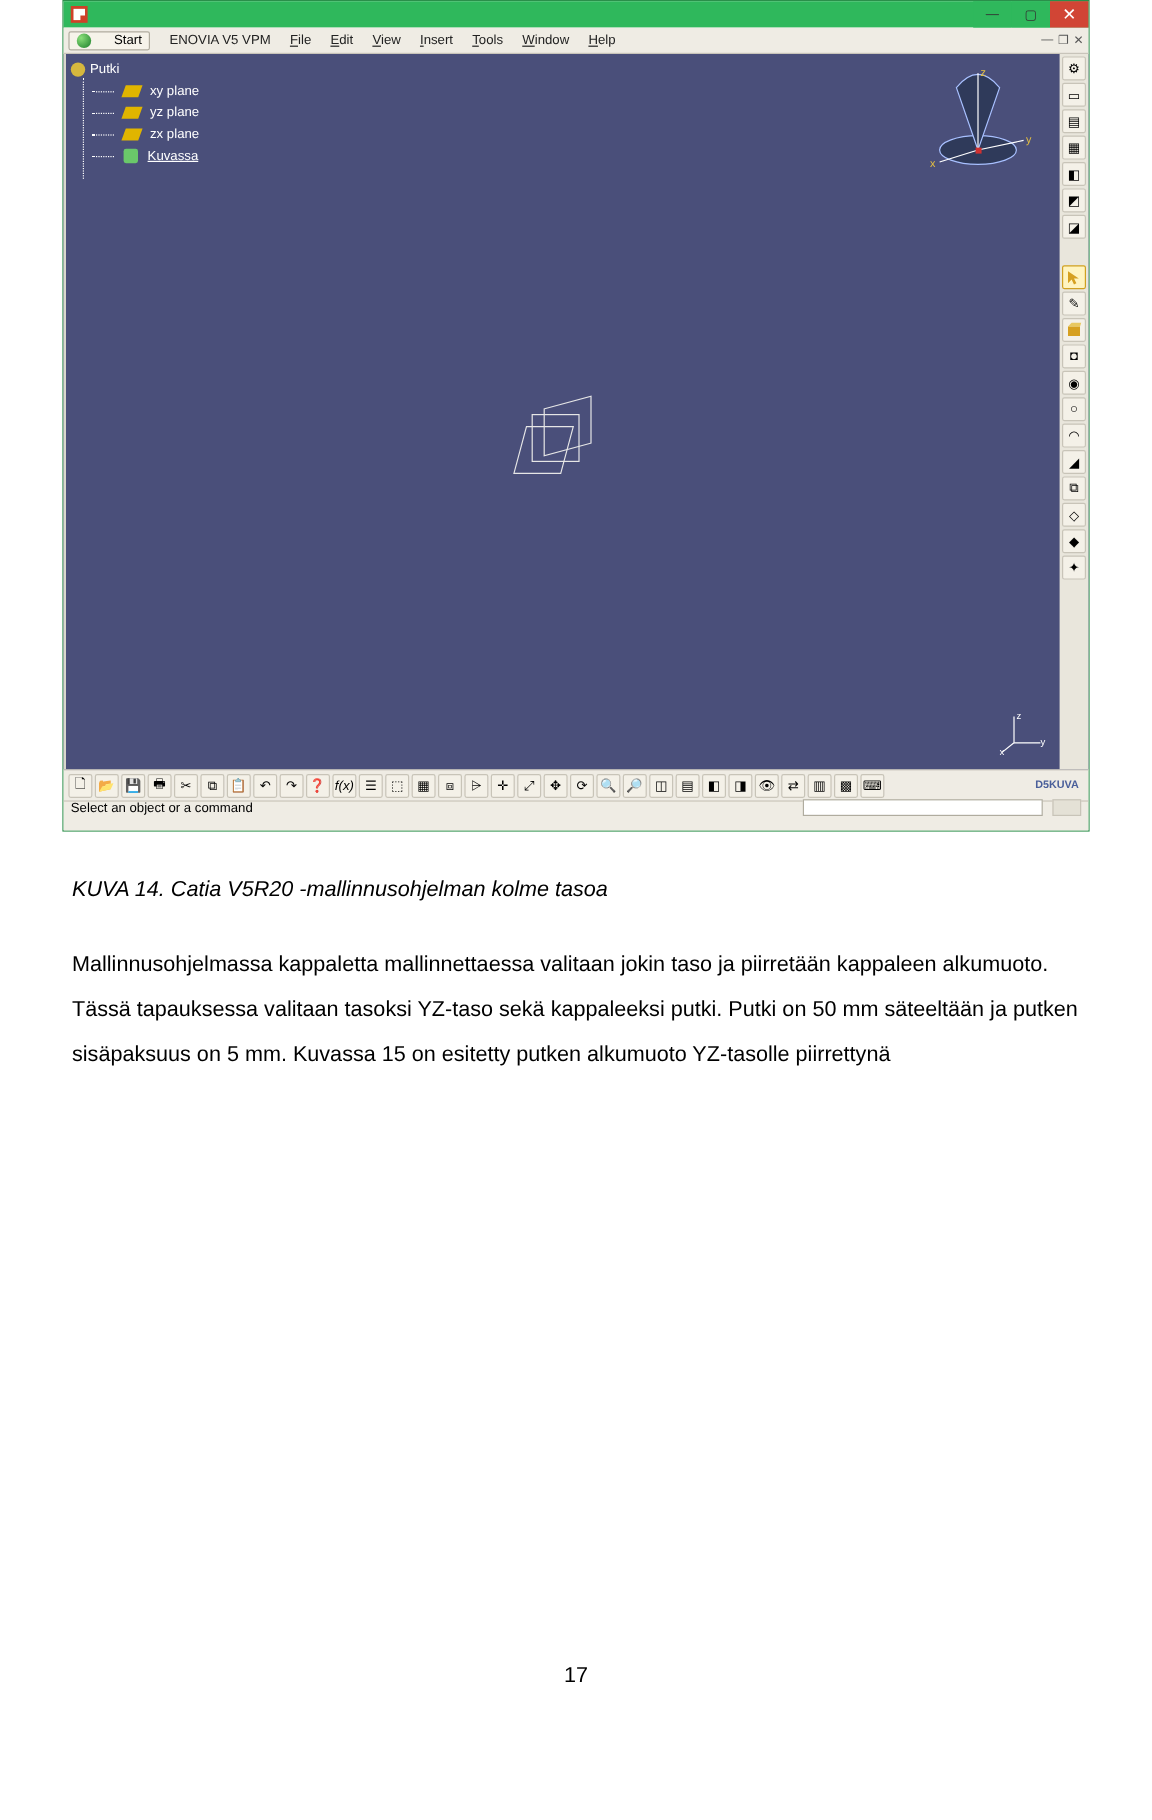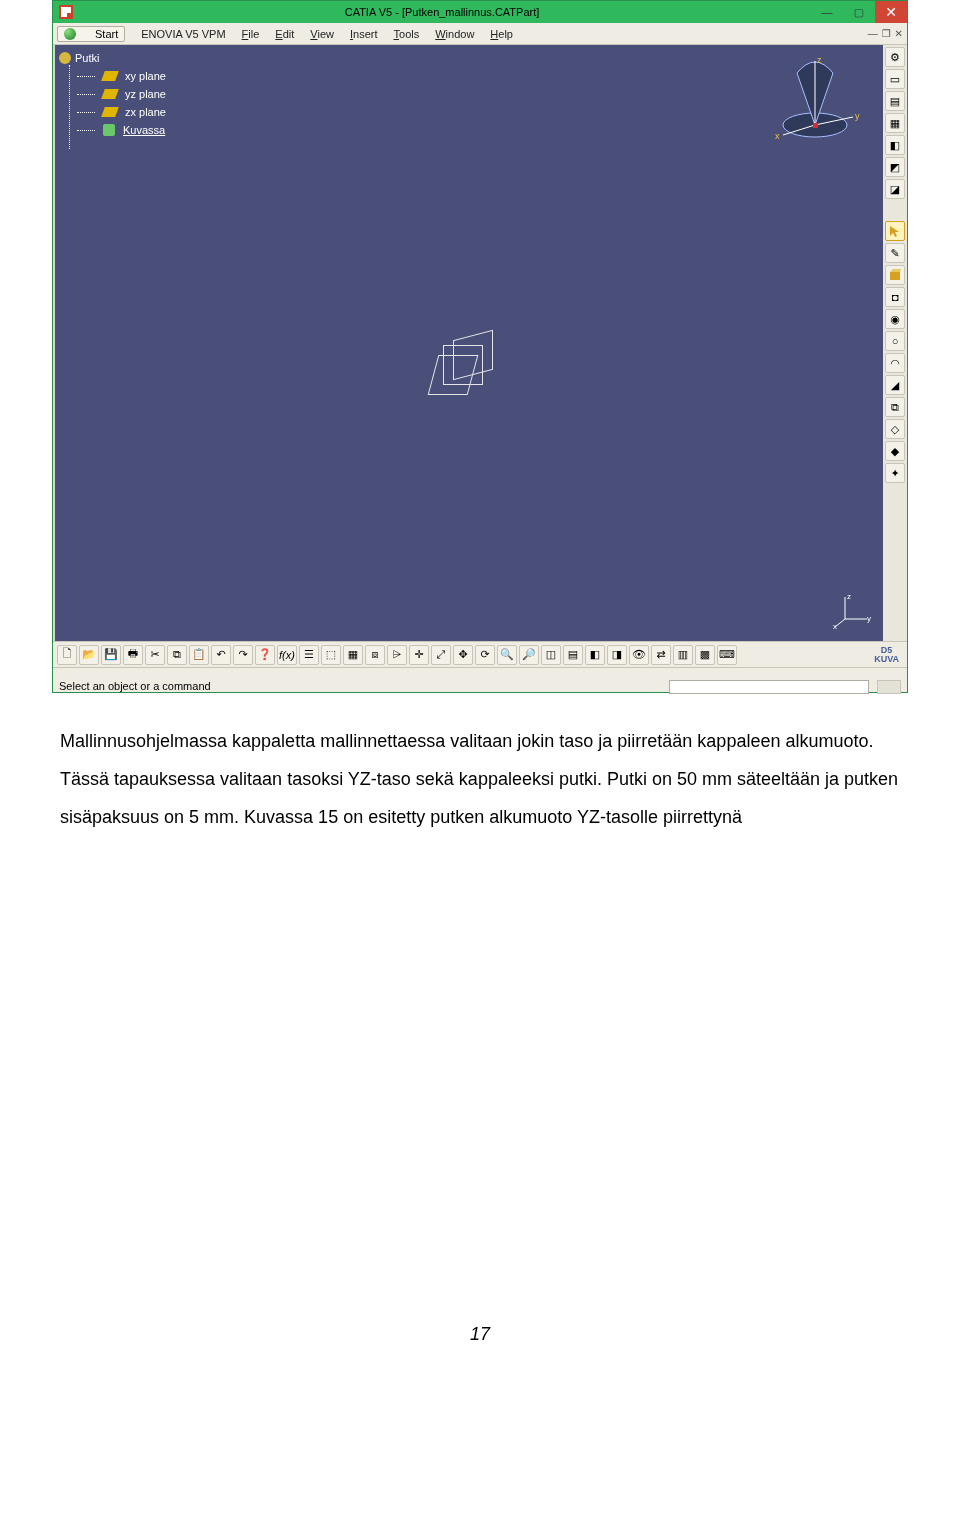--- a/index.html
+++ b/index.html
@@ -168,30 +168,30 @@
     height:26px;
     background:#efece4;
     border-top:1px solid #c8c4b8;
     display:flex; align-items:center;
     padding:0 4px;
     gap:2px;
   }
   .bottom-toolbar .spacer { flex:1; }
   .catia-logo {
     font-size:9px; font-weight:bold; color:#4a5f9a;
-    display:flex; flex-direction:column; align-items:center;
+    display:flex; align-items:center;
     line-height:0.9;
     padding:0 4px;
   }
 
   .statusbar {
     height:14px;
     background:#efece4;
     border-top:1px solid #c8c4b8;
-    display:flex; align-items:flex-start;
+    display:flex; align-items:flex-end;
     font-size:11px;
     padding:12px 6px;
     gap:8px;
   }
   .statusbar .cmd-input {
     margin-left:auto;
     width:200px; height:14px;
     background:#fff; border:1px solid #b0ac9f;
   }
   .statusbar .grip {
@@ -209,31 +209,29 @@
   }
   .caption {
     font-style: italic;
     font-size: 18px;
     margin-bottom: 24px;
   }
   .pagenum {
     text-align:center;
     font-size:18px;
     margin-top: 480px;
-    font-style: italic;
   }
 </style>
 </head>
 <body>
 
 <div class="catia-window">
 
   <div class="titlebar">
     <span class="title-icon"></span>
-    <span class="title-center">CATIA V5 - [Putken_mallinnus.CATPart]</span>
     <div class="winbtns">
       <div class="winbtn min">—</div>
       <div class="winbtn max">▢</div>
       <div class="winbtn close">✕</div>
     </div>
   </div>
 
   <div class="menubar">
     <div class="start-btn">
       <span class="blob"></span>
@@ -391,15 +389,16 @@
   </div>
 
   <div class="statusbar">
     <span>Select an object or a command</span>
     <div class="cmd-input"></div>
     <div class="grip"></div>
   </div>
 </div>
 
 <div class="doc">
+  <p class="caption">KUVA 14. Catia V5R20 -mallinnusohjelman kolme tasoa</p>
   <p>Mallinnusohjelmassa kappaletta mallinnettaessa valitaan jokin taso ja piirretään kappaleen alkumuoto. Tässä tapauksessa valitaan tasoksi YZ-taso sekä kappaleeksi putki. Putki on 50 mm säteeltään ja putken sisäpaksuus on 5 mm. Kuvassa 15 on esitetty putken alkumuoto YZ-tasolle piirrettynä</p>
   <p class="pagenum">17</p>
 </div>
 
 </body></html>

